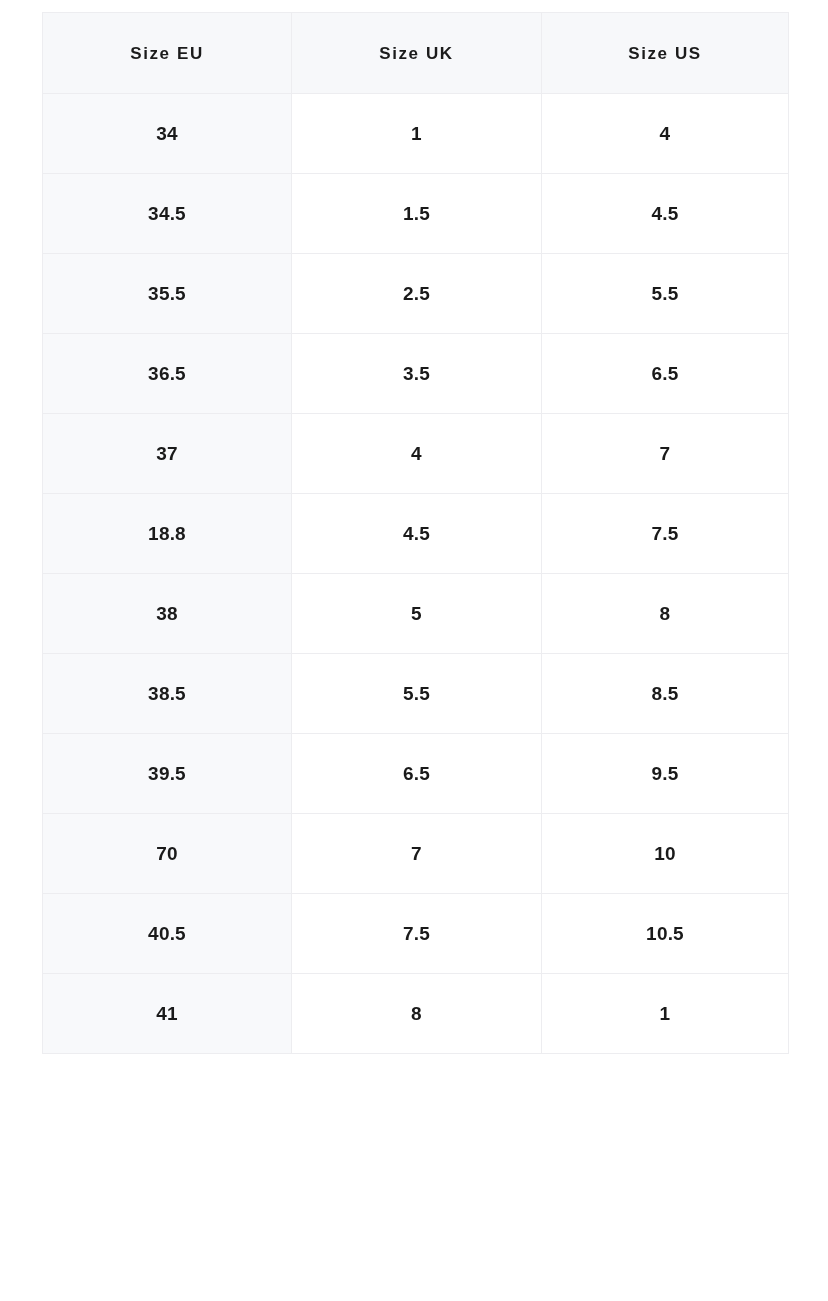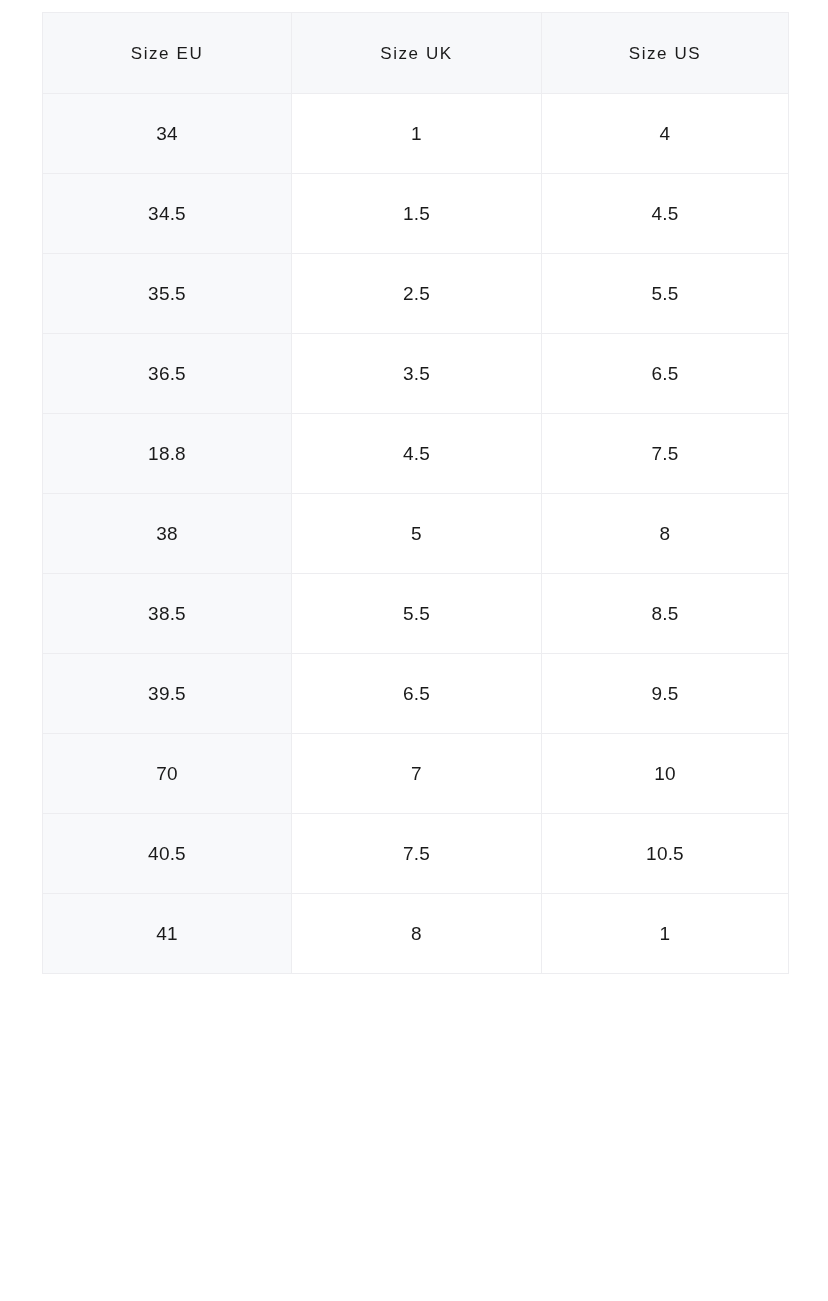--- a/index.html
+++ b/index.html
@@ -50,33 +50,33 @@
     box-sizing: border-box;
     background: #ffffff;
   }
 
   
   table.size-table thead th {
     height: 81px;
     background: #f7f8fa;
     color: #1b1b1b;
     font-size: 17px;
-    font-weight: 400;
+    font-weight: 700;
     letter-spacing: 1.6px;
   }
 
   
   table.size-table tbody td.col-eu {
     background: #f8f9fb;
   }
 
   table.size-table tbody td {
     color: #1a1a1a;
     font-size: 19px;
-    font-weight: 400;
+    font-weight: 700;
     letter-spacing: 0.2px;
   }
 
   .cellinner {
     display: block;
     line-height: 1;
   }
 </style>
 </head>
 <body>
@@ -143,20 +143,31 @@
             </td>
             <td class="col-uk">
               <span class="cellinner">3.5</span>
             </td>
             <td class="col-us">
               <span class="cellinner">6.5</span>
             </td>
           </tr>
           <tr>
             <td class="col-eu">
+              <span class="cellinner">37</span>
+            </td>
+            <td class="col-uk">
+              <span class="cellinner">4</span>
+            </td>
+            <td class="col-us">
+              <span class="cellinner">7</span>
+            </td>
+          </tr>
+          <tr>
+            <td class="col-eu">
               <span class="cellinner">18.8</span>
             </td>
             <td class="col-uk">
               <span class="cellinner">4.5</span>
             </td>
             <td class="col-us">
               <span class="cellinner">7.5</span>
             </td>
           </tr>
           <tr>

